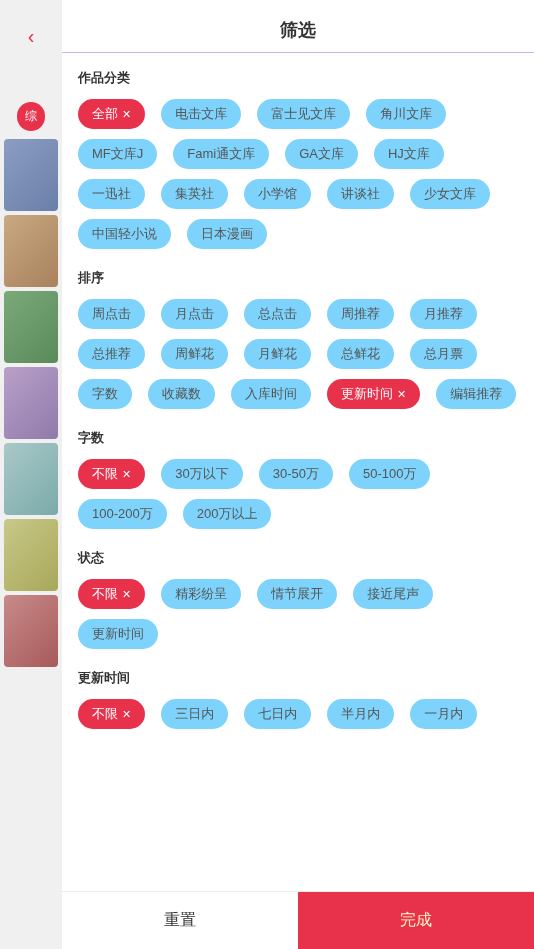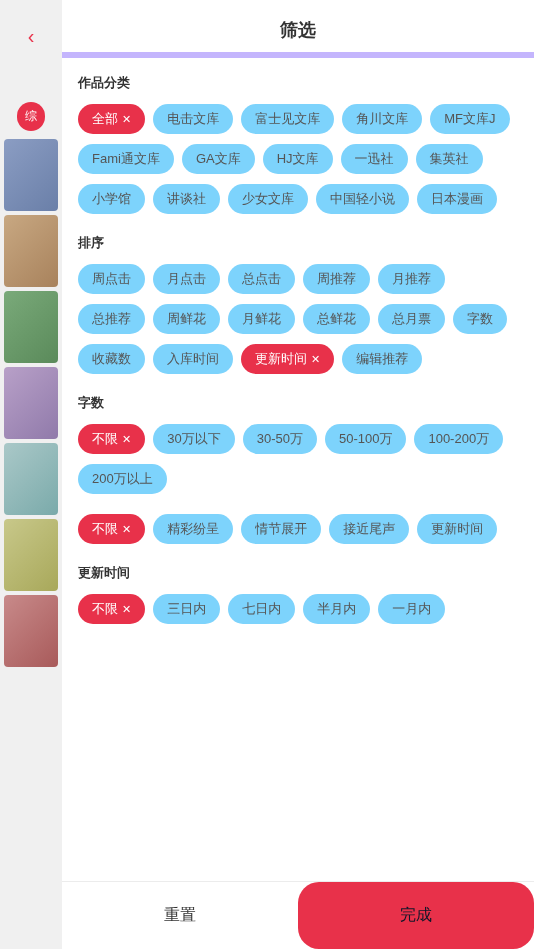--- a/index.html
+++ b/index.html
@@ -83,21 +83,21 @@
       flex: 1;
       background: #ffffff;
       display: flex;
       flex-direction: column;
       overflow: hidden;
     }
 
     .header {
       padding: 18px 16px 10px;
       text-align: center;
-      border-bottom: 6px solid #c4b5fd;
+      border-bottom: 1px solid #c4b5fd;
     }
 
     .header-title {
       font-size: 18px;
       font-weight: 600;
       color: #333;
     }
 
     .content {
       flex: 1;
@@ -112,21 +112,21 @@
     .section-title {
       font-size: 13px;
       font-weight: 600;
       color: #333;
       margin-bottom: 12px;
     }
 
     .tags-wrap {
       display: flex;
       flex-wrap: wrap;
-      gap: 8px;
+      gap: 16px;
       row-gap: 10px;
     }
 
     .tag {
       padding: 6px 14px;
       border-radius: 18px;
       font-size: 13px;
       color: #555;
       background: #7dd3fc;
       cursor: pointer;
@@ -138,21 +138,21 @@
       color: white;
     }
 
     .tag .close-x {
       margin-left: 4px;
       font-size: 11px;
     }
 
     .footer {
       display: flex;
-      height: 68px;
+      height: 58px;
       border-top: 1px solid #ececec;
       flex-shrink: 0;
     }
 
     .footer-reset {
       flex: 1;
       display: flex;
       align-items: center;
       justify-content: center;
       font-size: 16px;
@@ -160,24 +160,23 @@
       background: white;
       cursor: pointer;
     }
 
     .footer-confirm {
       flex: 1;
       display: flex;
       align-items: center;
       justify-content: center;
       font-size: 16px;
-      color: #0f172a;
+      color: #fef9c3;
       background: #e8314a;
       cursor: pointer;
-      border-radius: 21px;
     }
   </style>
 </head>
 <body>
 
 <div class="page-wrapper">
 
   <div class="left-panel">
     <div class="back-btn">
       <span>‹</span>
@@ -247,20 +246,21 @@
           <div class="tags-wrap">
             <div class="tag active"><span>不限</span><span class="close-x">✕</span></div>
             <div class="tag"><span>30万以下</span></div>
             <div class="tag"><span>30-50万</span></div>
             <div class="tag"><span>50-100万</span></div>
             <div class="tag"><span>100-200万</span></div>
             <div class="tag"><span>200万以上</span></div>
           </div>
         </div>
         <div class="section">
+          <div class="section-title">状态</div>
           <div class="tags-wrap">
             <div class="tag active"><span>不限</span><span class="close-x">✕</span></div>
             <div class="tag"><span>精彩纷呈</span></div>
             <div class="tag"><span>情节展开</span></div>
             <div class="tag"><span>接近尾声</span></div>
             <div class="tag"><span>更新时间</span></div>
           </div>
         </div>
         <div class="section">
           <div class="section-title">更新时间</div>

